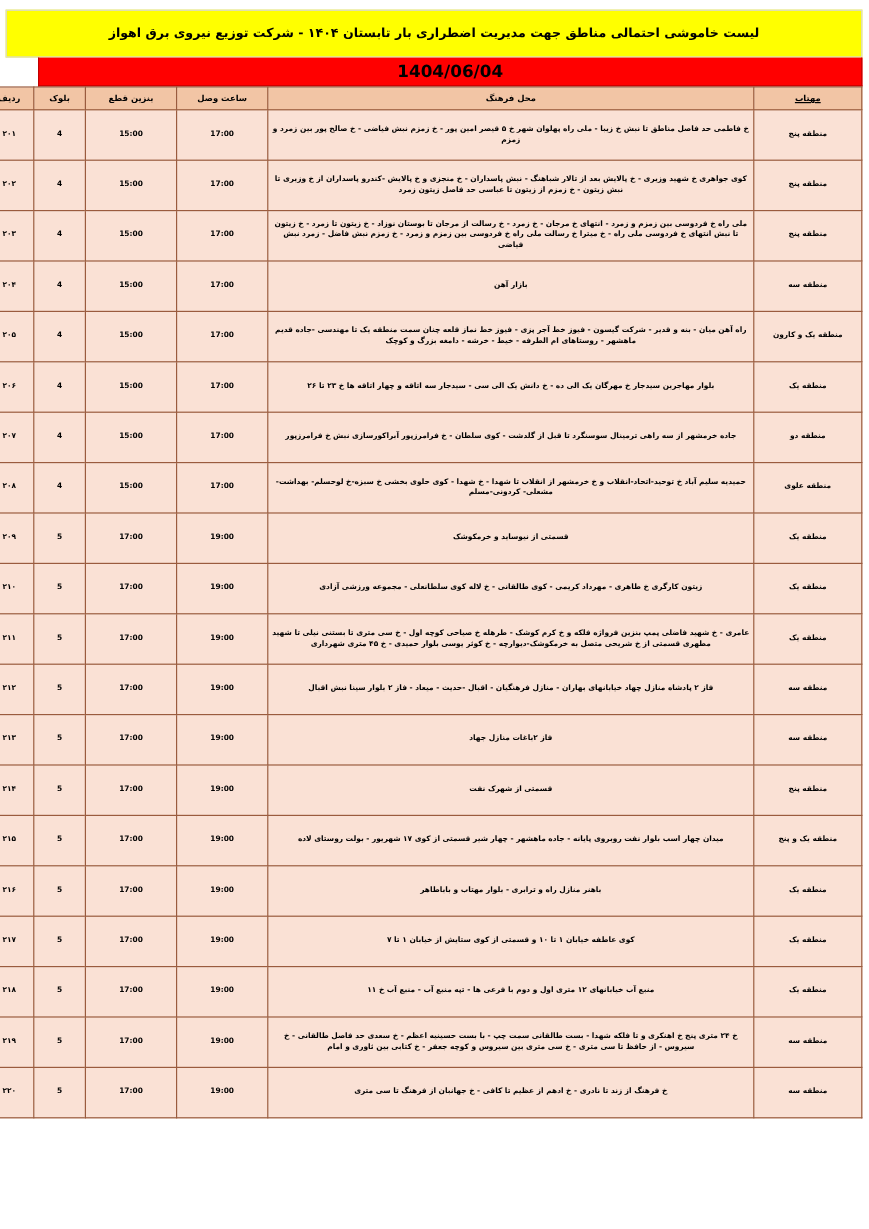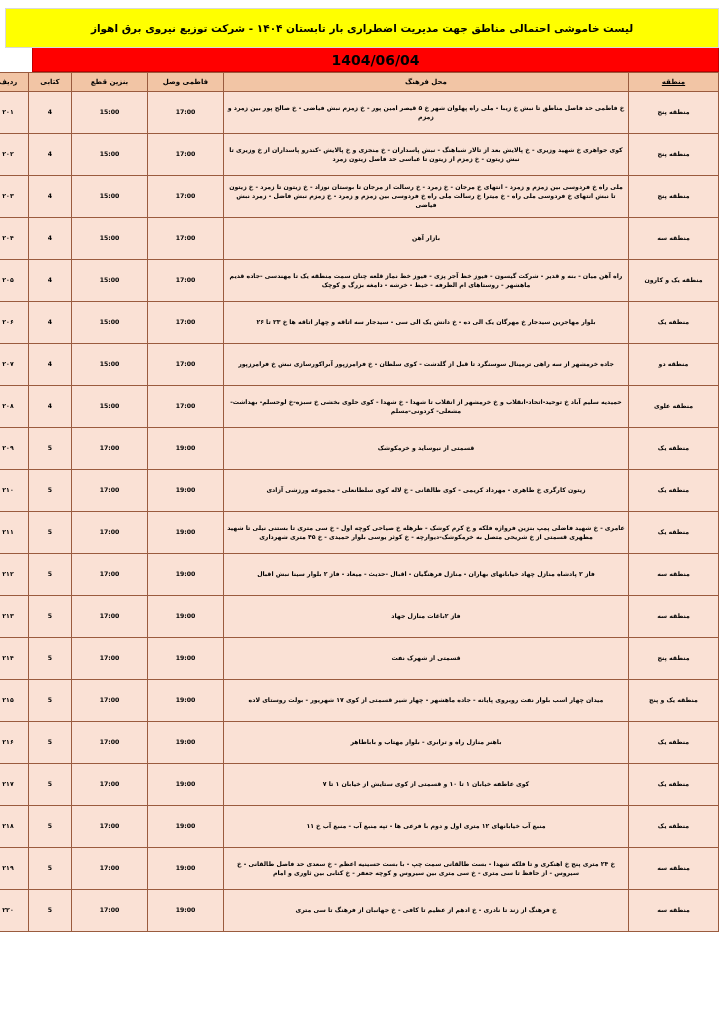--- a/index.html
+++ b/index.html
@@ -125,25 +125,25 @@
     <span class="title-text">لیست خاموشی احتمالی مناطق جهت مدیریت اضطراری بار تابستان ۱۴۰۴ - شرکت توزیع نیروی برق اهواز</span>
   </div>
 
   <div class="date-band">
     <span class="date-text">1404/06/04</span>
   </div>
 
   <table class="sched">
     <thead>
       <tr>
-        <th class="col-region u">منطقه</th>
+        <th class="col-region u">مهتاب</th>
         <th class="col-loc">محل فرهنگ</th>
-        <th class="col-on">فاطمی وصل</th>
+        <th class="col-on">ساعت وصل</th>
         <th class="col-off">بنزین قطع</th>
-        <th class="col-block">کتابی</th>
+        <th class="col-block">بلوک</th>
         <th class="col-row">ردیف</th>
       </tr>
     </thead>
     <tbody id="table-body">
         <tr>
           <td class="col-region">منطقه پنج</td>
           <td class="col-loc">خ فاطمی حد فاصل مناطق تا نبش خ زیبا - ملی راه پهلوان شهر خ ۵ قیصر امین پور - خ زمزم نبش فیاضی - خ صالح پور بین زمرد و زمزم</td>
           <td class="col-on">17:00</td>
           <td class="col-off">15:00</td>
           <td class="col-block">4</td>

